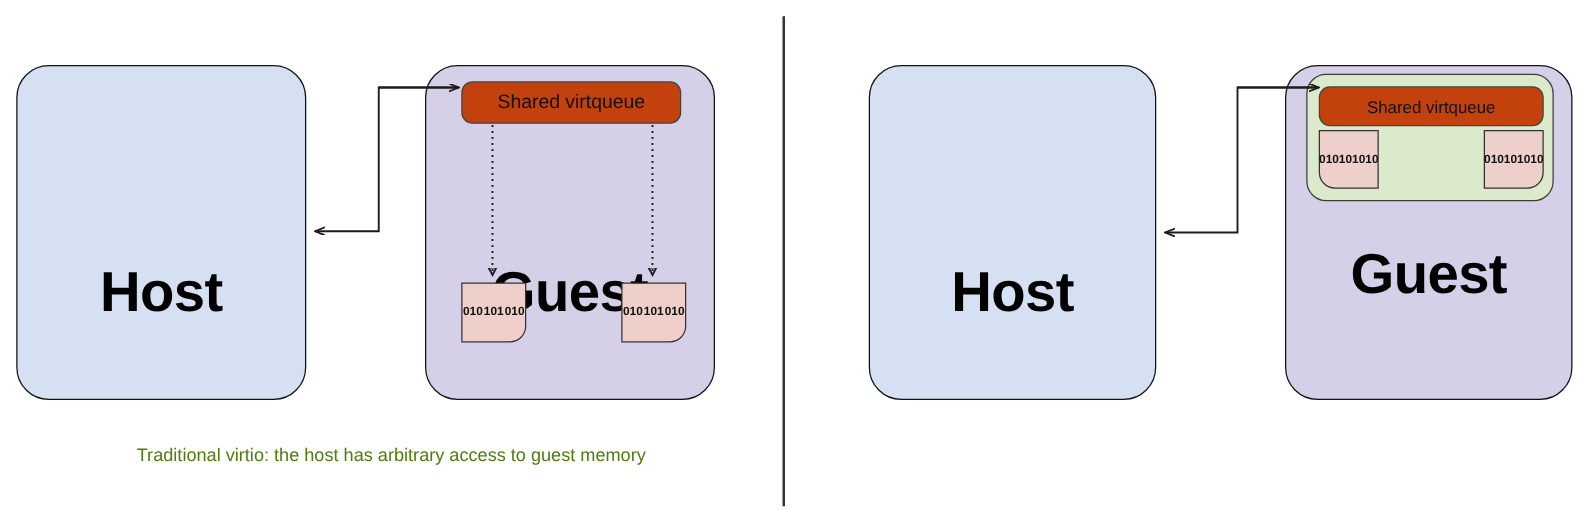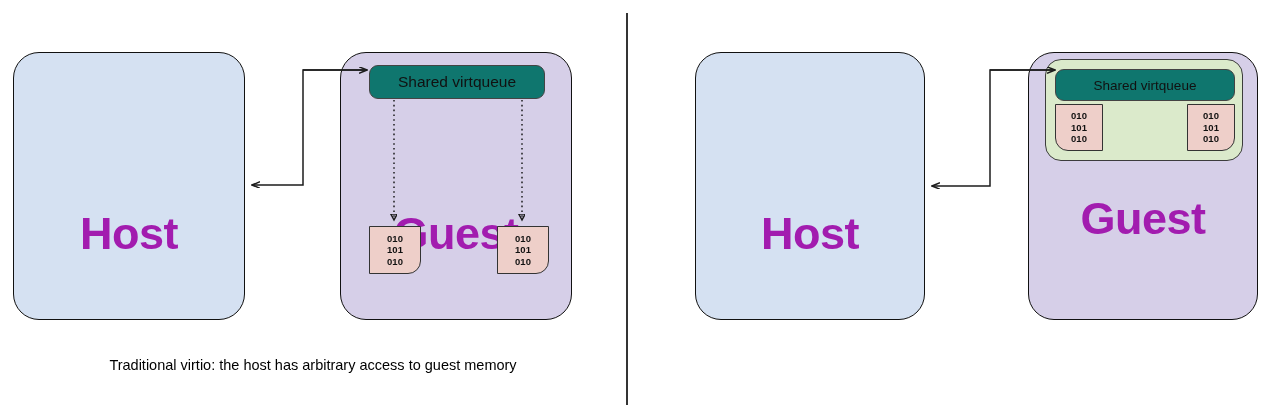--- a/index.html
+++ b/index.html
@@ -20,51 +20,51 @@
   
   .bigbox{
     position:absolute;border:1.4px solid #111;border-radius:26px;
     box-sizing:border-box;
   }
   .host{background:#d5e1f2;}
   .guest{background:#d6cfe8;}
 
   .bigbox .biglabel{
     position:absolute;left:0;width:100%;text-align:center;
-    font-weight:bold;color:#a21caf;letter-spacing:-0.5px;
+    font-weight:bold;color:#000000;letter-spacing:-0.5px;
   }
 
   
   .vq{
-    position:absolute;background:#0f766e;border:1.4px solid #444;
+    position:absolute;background:#c2410c;border:1.4px solid #444;
     border-radius:9px;box-sizing:border-box;
     display:flex;align-items:center;justify-content:center;
     font-size:15.5px;color:#111;
   }
 
   
   .desc{
     position:absolute;background:#eecfc9;border:1.4px solid #333;
     box-sizing:border-box;
-    display:flex;flex-direction:column;align-items:center;justify-content:center;
+    display:flex;align-items:center;justify-content:center;
     font-size:9.5px;line-height:11.5px;color:#111;font-weight:bold;
   }
   .desc.br{border-radius:0 0 13px 0;}
   .desc.bl{border-radius:0 0 0 13px;}
   .desc span{display:block;width:100%;text-align:center;}
 
   
   .window{
     position:absolute;background:#dbeacb;border:1.4px solid #3c3c3c;
     border-radius:16px;box-sizing:border-box;
   }
 
   
   .caption{
-    position:absolute;text-align:center;font-size:14.5px;color:#000000;
+    position:absolute;text-align:center;font-size:14.5px;color:#4d7c0f;
     width:100%;left:0;
   }
   .descriptors-label{
     position:absolute;width:100%;left:0;text-align:center;
     font-style:italic;font-size:16px;color:#111;
   }
 
   
   .conn{position:absolute;left:0;top:0;overflow:visible;pointer-events:none;}
   .conn path{fill:none;stroke:#1c1c1c;stroke-width:1.5px;}

